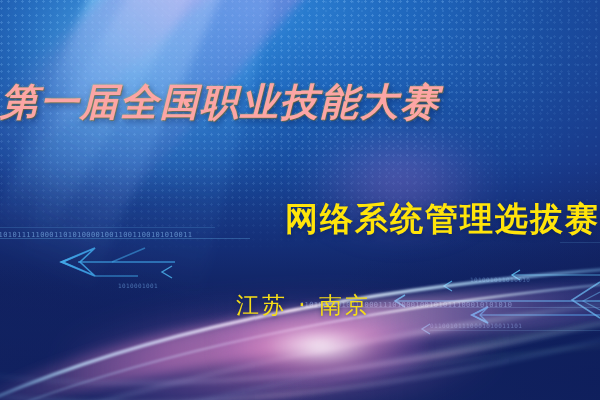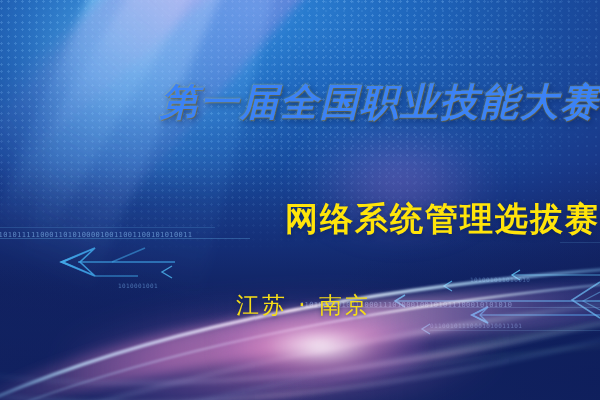--- a/index.html
+++ b/index.html
@@ -108,22 +108,22 @@
     filter:blur(14px);
     transform:rotate(-4deg);
   }
 
   
   #text-block{position:absolute;inset:0;}
 
   .title-line{
     position:absolute;
     left:0;right:0;
-    text-align:right;
-    color:#3b82f6;
+    text-align:left;
+    color:#fca5a5;
     font-family:"DejaVu Serif","Liberation Serif",serif;
     font-weight:700;
     font-style:italic;
     white-space:nowrap;
     letter-spacing:2px;
     text-shadow:
        0 0 2px rgba(255,226,9,.55),
        1px 1px 0 rgba(120,70,0,.35),
        2px 3px 6px rgba(0,30,90,.55);
   }

